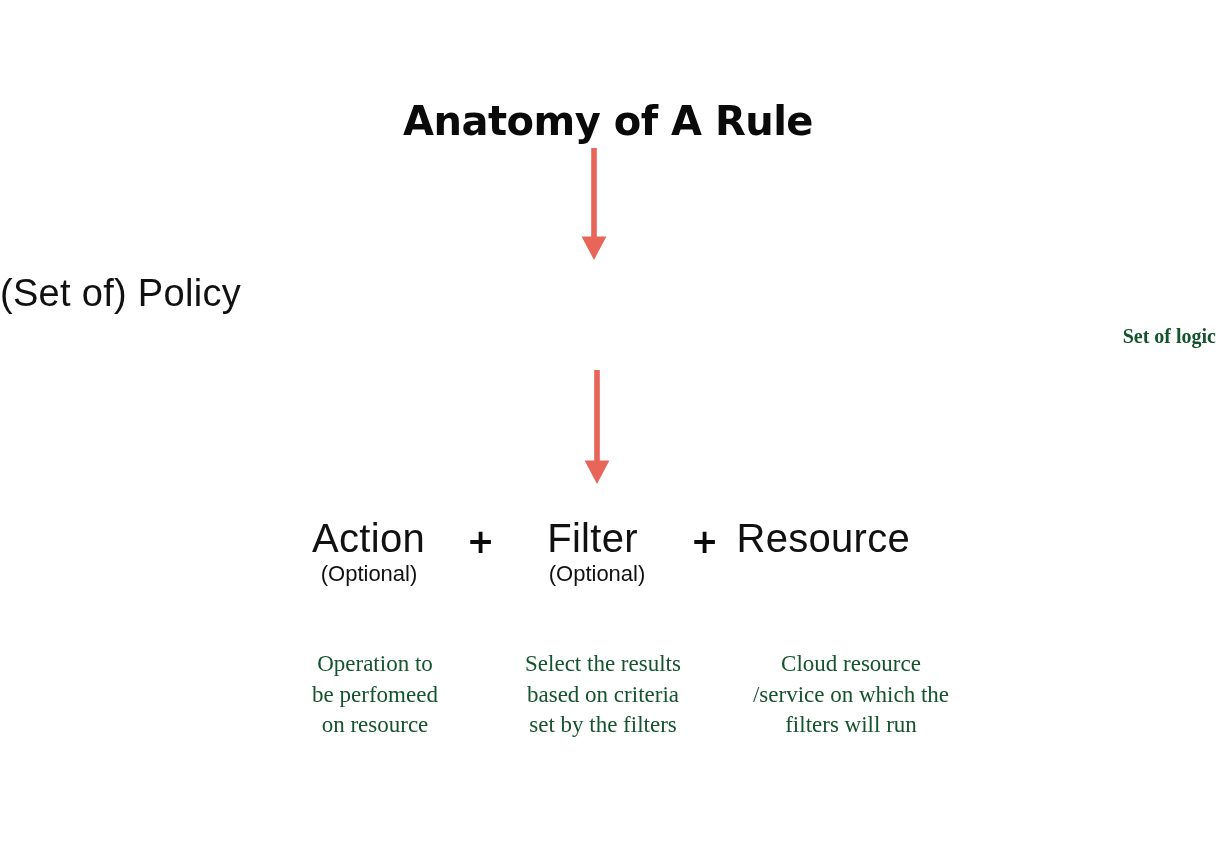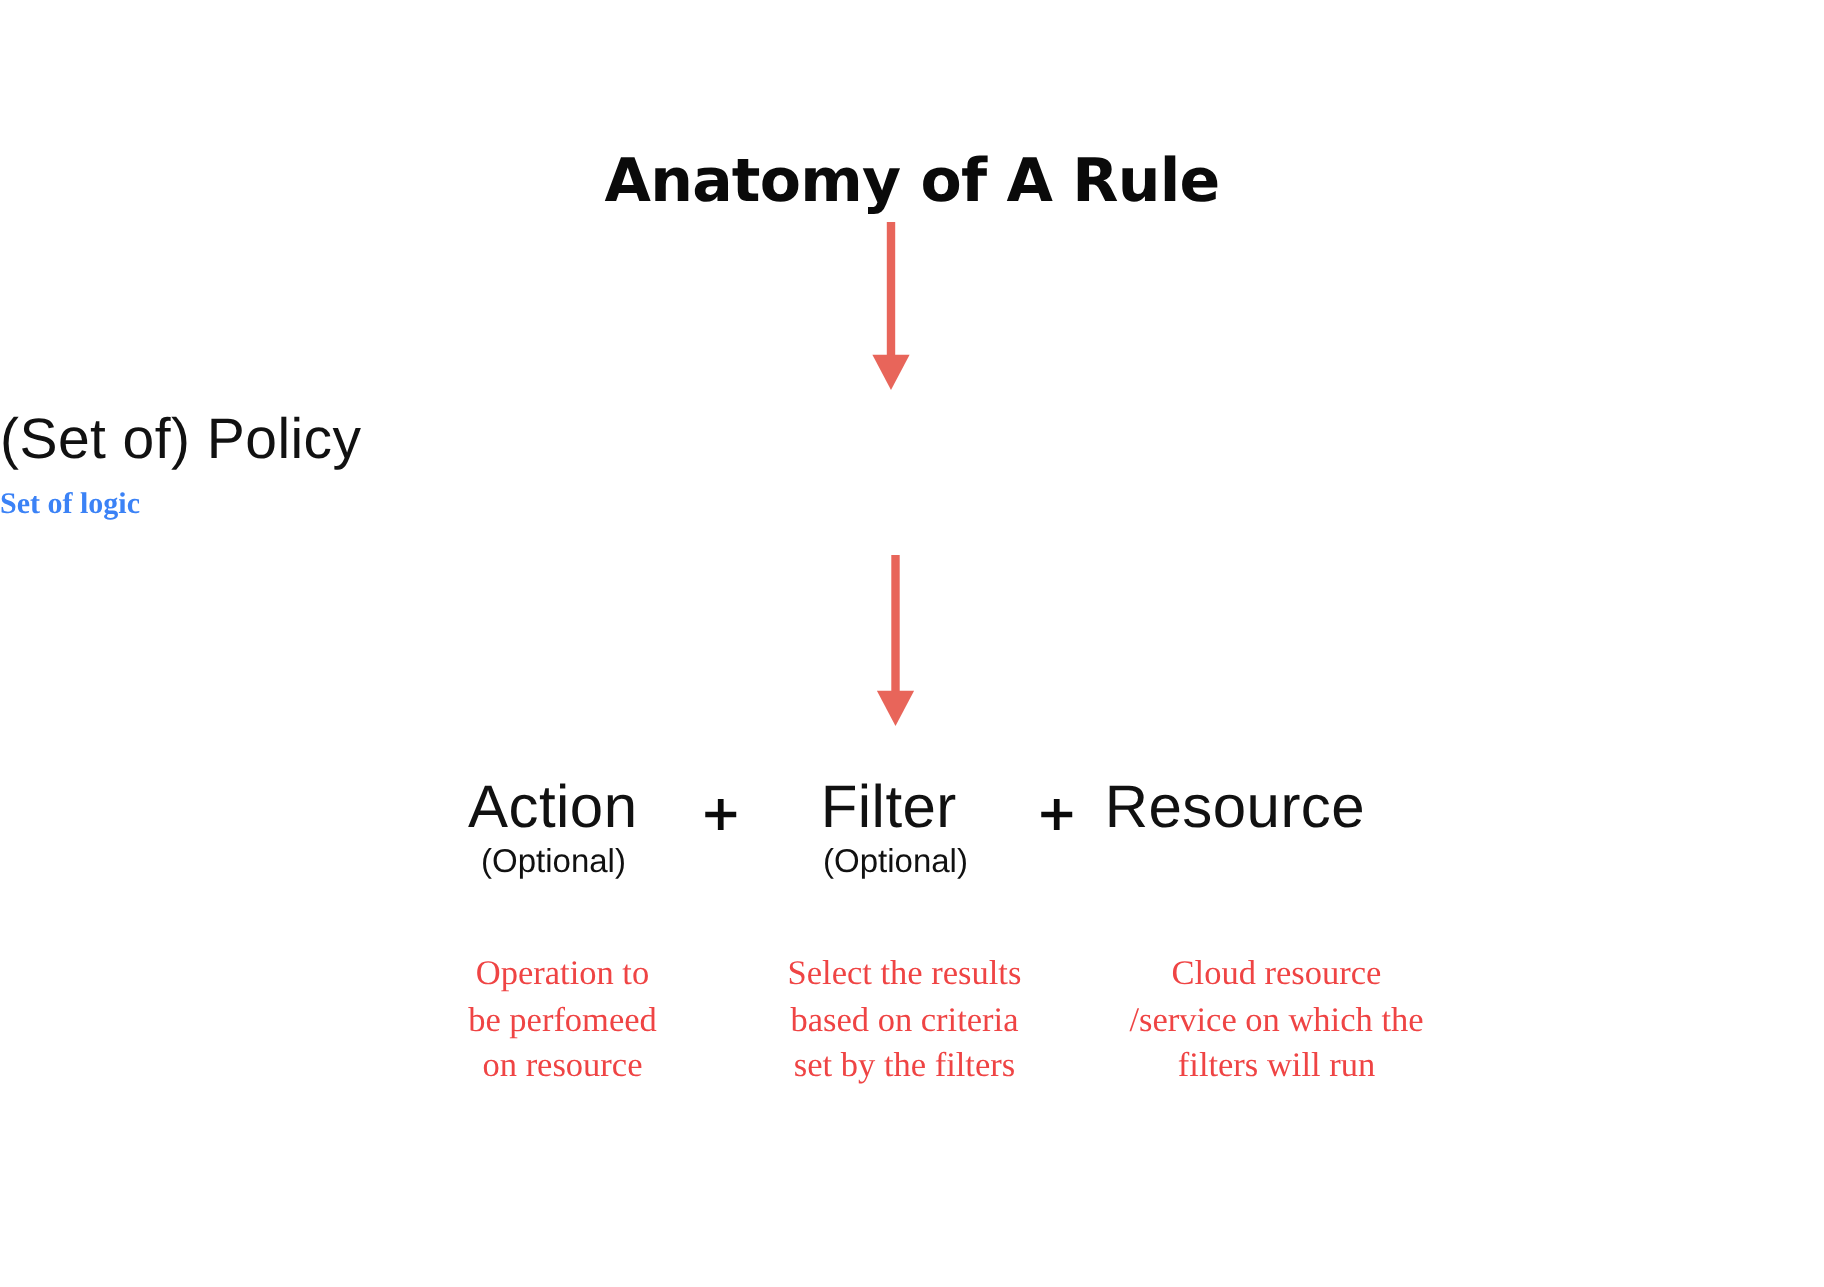--- a/index.html
+++ b/index.html
@@ -57,25 +57,25 @@
     color: #111111;
     line-height: 1.15;
     letter-spacing: 0.3px;
     white-space: nowrap;
   }
   .policy-sub {
     position: absolute;
     left: 0;
     right: 0;
     top: 324px;
-    text-align: left;
+    text-align: right;
     font-family: "Liberation Serif", serif;
     font-weight: 700;
     font-size: 20px;
-    color: #3b82f6;
+    color: #14532d;
     line-height: 1.2;
     white-space: nowrap;
   }
 
   
   .components-row {
     position: absolute;
     left: 0;
     right: 0;
     top: 502px;
@@ -127,28 +127,28 @@
   
   .descriptions {
     position: absolute;
     top: 634px;
     left: 0;
     right: 0;
     height: 110px;
   }
   .desc-block {
     position: absolute;
-    top: 0;
+    top: 15px;
     width: 260px;
     text-align: center;
     font-family: "Liberation Serif", serif;
     font-weight: 400;
     font-size: 23px;
     line-height: 30.5px;
-    color: #ef4444;
+    color: #14532d;
   }
   .desc-0 { left: 245px; }
   .desc-1 { left: 473px; }
   .desc-2 { left: 721px; }
   .desc-block .desc-line { display: block; white-space: nowrap; }
 </style>
 </head>
 <body>
 
 <div id="canvas">

